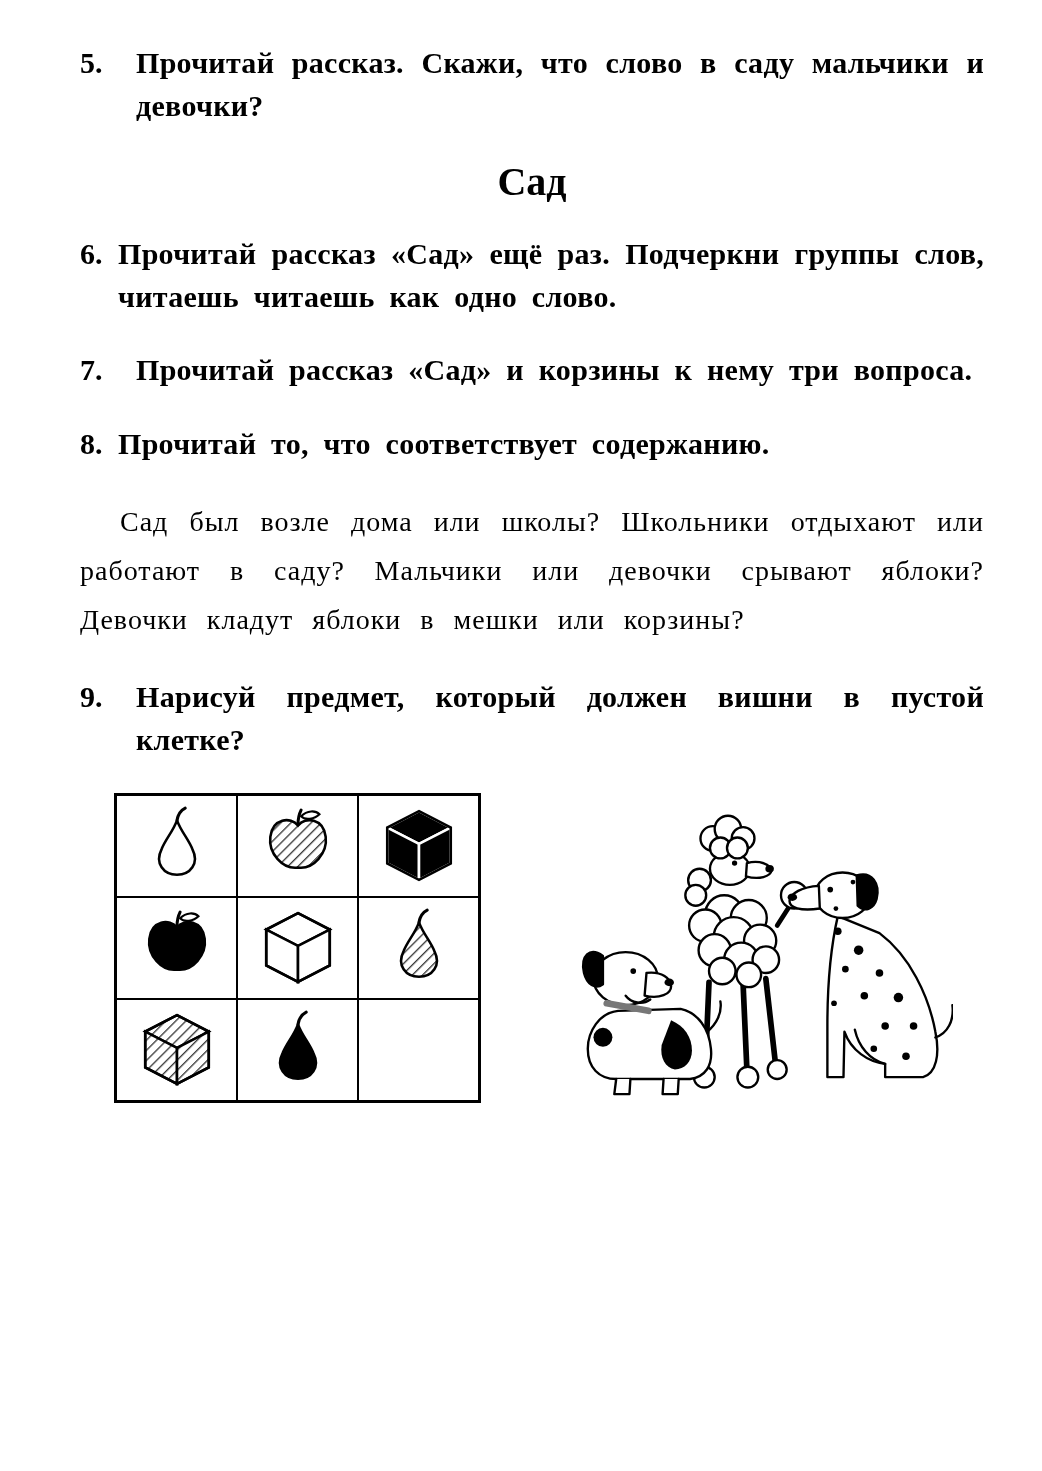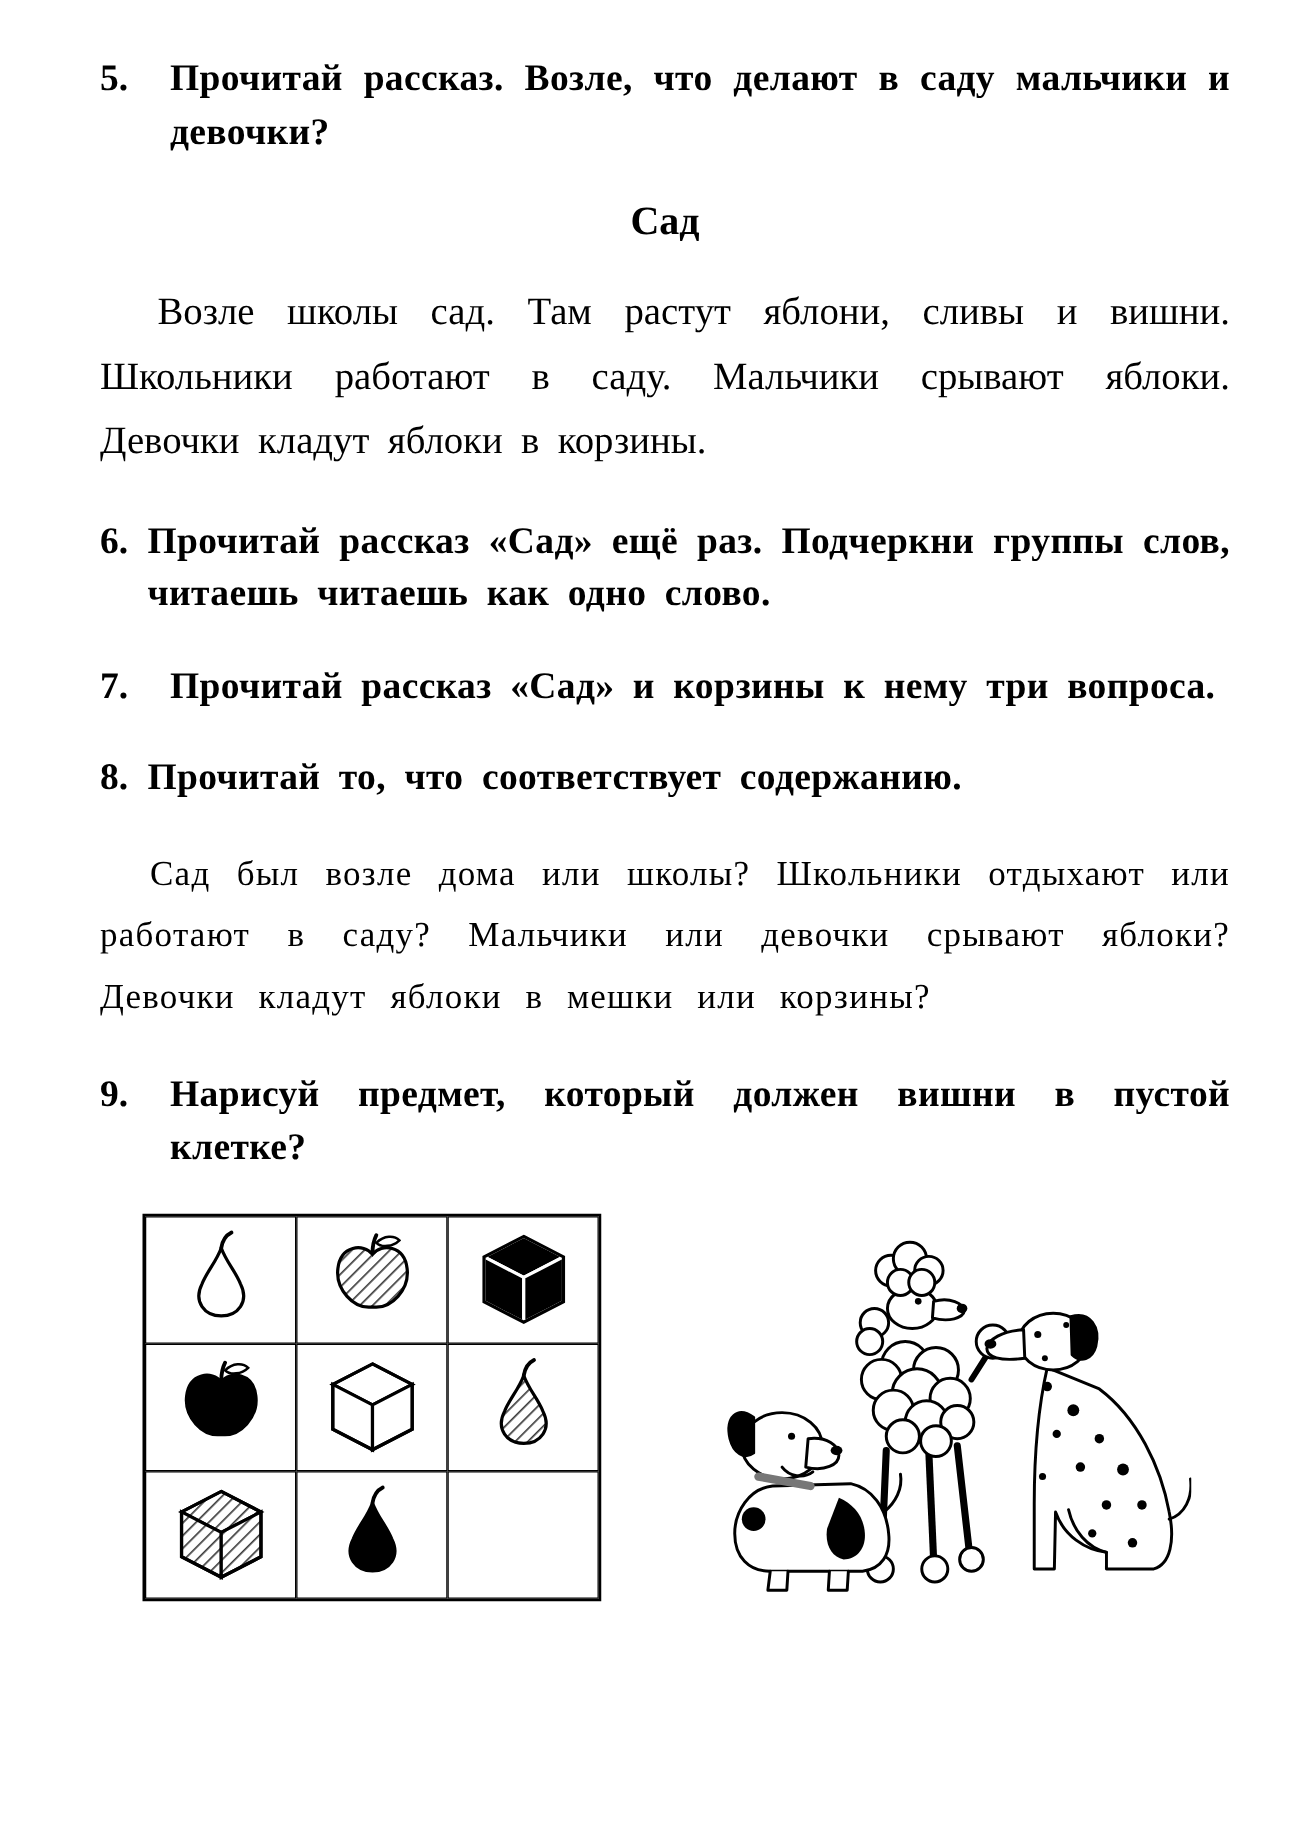--- a/index.html
+++ b/index.html
@@ -13,21 +13,21 @@
 
   
   .ex { display:flex; margin-bottom:31px; }
   .ex .num { flex:0 0 56px; font-weight:bold; font-size:30px; line-height:1.42; }
   .ex.tight .num { flex-basis:38px; }
   .ex .txt {
     flex:1; font-weight:bold; font-size:30px; line-height:1.42;
     text-align:justify; word-spacing:7px; letter-spacing:0.3px;
   }
 
-  .story-title { text-align:center; font-size:32px; font-weight:bold; margin:10px 0 28px; }
+  .story-title { text-align:center; font-size:40px; font-weight:bold; margin:10px 0 28px; }
   .story {
     font-size:31px; line-height:1.66; text-align:justify; text-indent:46px;
     word-spacing:7px; margin-bottom:34px;
   }
   .questions {
     font-size:28px; line-height:1.76; text-align:justify; text-indent:40px;
     word-spacing:11px; letter-spacing:1px; margin-bottom:32px;
   }
 
   .bottom-row { display:flex; align-items:flex-start; gap:20px; margin-top:8px; }
@@ -67,26 +67,25 @@
       <polygon points="71,22 40,38 40,73 71,57"></polygon>
       <polygon points="40,6 71,22 71,57 40,73 9,57 9,22" fill="none" stroke="#000" stroke-width="2.5"></polygon>
     </g>
   </defs>
 </svg>
 
 <div class="sheet">
 
   <div class="ex">
     <span class="num">5.</span>
-    <span class="txt">Прочитай рассказ. Возле, что делают в саду мальчики и девочки?</span>
+    <span class="txt">Прочитай рассказ. Скажи, что слово в саду мальчики и девочки?</span>
   </div>
 
   <h2 class="story-title">Сад</h2>
 
-  <p class="story">Возле школы сад. Там растут яблони, сливы и вишни. Школьники работают в саду. Мальчики срывают яблоки. Девочки кладут яблоки в корзины.</p>
 
   <div class="ex tight">
     <span class="num">6.</span>
     <span class="txt">Прочитай рассказ «Сад» ещё раз. Подчеркни группы слов, читаешь читаешь как одно слово.</span>
   </div>
 
   <div class="ex">
     <span class="num">7.</span>
     <span class="txt">Прочитай рассказ «Сад» и корзины к нему три вопроса.</span>
   </div>

